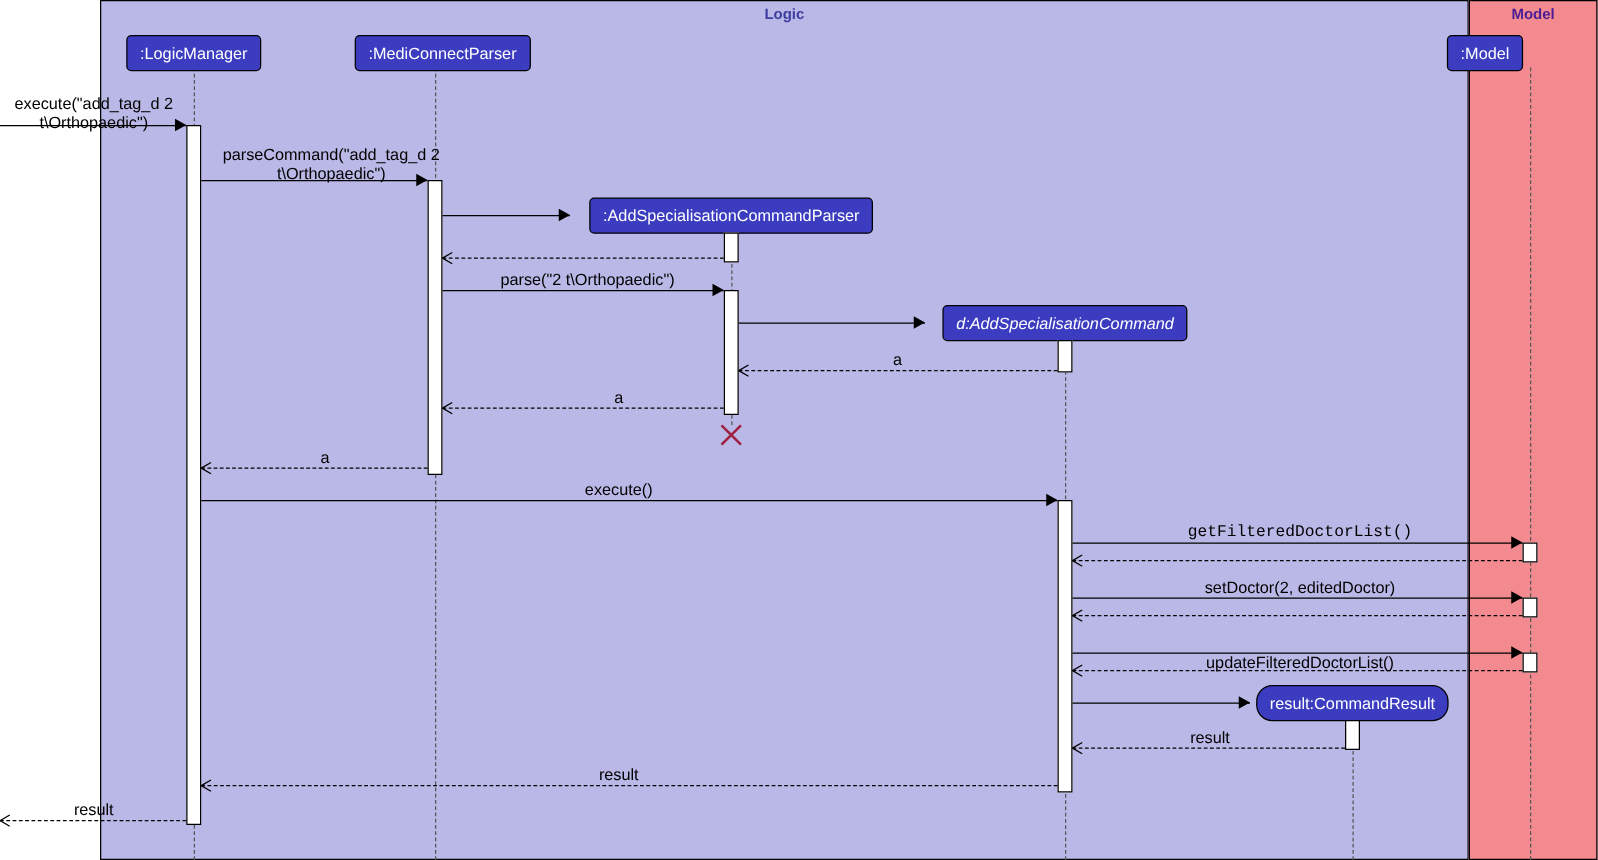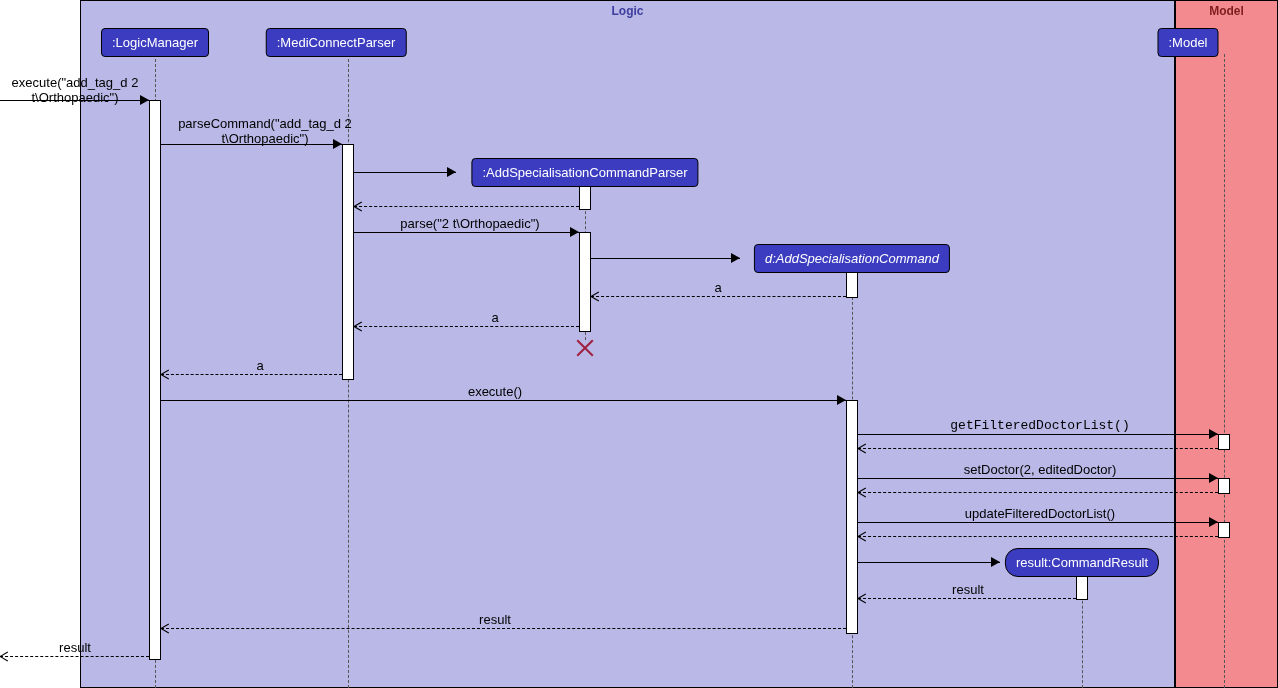--- a/index.html
+++ b/index.html
@@ -25,21 +25,21 @@
     background: #f28a8f;
   }
   .frame-title {
     position: absolute;
     left: 50%; transform: translateX(-50%);
     top: 3px;
     font-weight: bold;
     font-size: 12px;
   }
   .frame-logic .frame-title { color: #3e3ea0; }
-  .frame-model .frame-title { color: #7f1d1d; text-align: right; }
+  .frame-model .frame-title { color: #4c1d95; text-align: right; }
 
   .participant {
     position: absolute;
     background: #3c3cc0;
     color: #fff;
     padding: 6px 10px;
     border: 1px solid #000;
     border-radius: 4px;
     font-size: 13px;
     white-space: nowrap;
@@ -101,21 +101,21 @@
 </div>
 
 <div class="lifeline" style="left:155px; top:54px; height:634px;"></div>
 <div class="lifeline" style="left:348px; top:54px; height:634px;"></div>
 <div class="lifeline" style="left:585px; top:186px; height:154px;"></div>
 <div class="lifeline" style="left:852px; top:272px; height:416px;"></div>
 <div class="lifeline" style="left:1082px; top:576px; height:112px;"></div>
 <div class="lifeline" style="left:1224px; top:54px; height:634px;"></div>
 
 <div class="participant" style="left:155px; top:28px;">:LogicManager</div>
-<div class="participant" style="left:336px; top:28px;">:MediConnectParser</div>
+<div class="participant" style="left:354px; top:28px;">:MediConnectParser</div>
 <div class="participant" style="left:585px; top:158px;text-align:right;">:AddSpecialisationCommandParser</div>
 <div class="participant" style="left:852px; top:244px;font-style:italic;">d:AddSpecialisationCommand</div>
 <div class="participant" style="left:1082px; top:548px;border-radius:13px;">result:CommandResult</div>
 <div class="participant" style="left:1188px; top:28px;">:Model</div>
 
 <div class="activation" style="left:155px; top:100px; height:560px;"></div>
 <div class="activation" style="left:348px; top:144px; height:236px;"></div>
 <div class="activation" style="left:585px; top:186px; height:24px;"></div>
 <div class="activation" style="left:585px; top:232px; height:100px;"></div>
 <div class="activation" style="left:852px; top:272px; height:26px;"></div>
@@ -171,21 +171,21 @@
 <div class="arrow-l-open" style="left:858px; top:448px;"></div>
 
 <div class="msg-line" style="left:858px; top:478px; width:360px;"></div>
 <div class="arrow-r" style="left:1209px; top:478px;"></div>
 <div class="msg-label" style="left:1040px; top:462px;">setDoctor(2, editedDoctor)</div>
 <div class="msg-line dashed" style="left:858px; top:492px; width:360px;"></div>
 <div class="arrow-l-open" style="left:858px; top:492px;"></div>
 
 <div class="msg-line" style="left:858px; top:522px; width:360px;"></div>
 <div class="arrow-r" style="left:1209px; top:522px;"></div>
-<div class="msg-label" style="left:1040px; top:506px;">updateFilteredDoctorList()</div>
+<div class="msg-label" style="left:1040px; top:522px;">updateFilteredDoctorList()</div>
 <div class="msg-line dashed" style="left:858px; top:536px; width:360px;"></div>
 <div class="arrow-l-open" style="left:858px; top:536px;"></div>
 
 <div class="msg-line" style="left:858px; top:562px; width:142px;"></div>
 <div class="arrow-r" style="left:991px; top:562px;"></div>
 
 <div class="msg-line dashed" style="left:858px; top:598px; width:218px;"></div>
 <div class="arrow-l-open" style="left:858px; top:598px;"></div>
 <div class="msg-label" style="left:968px; top:582px;">result</div>
 

